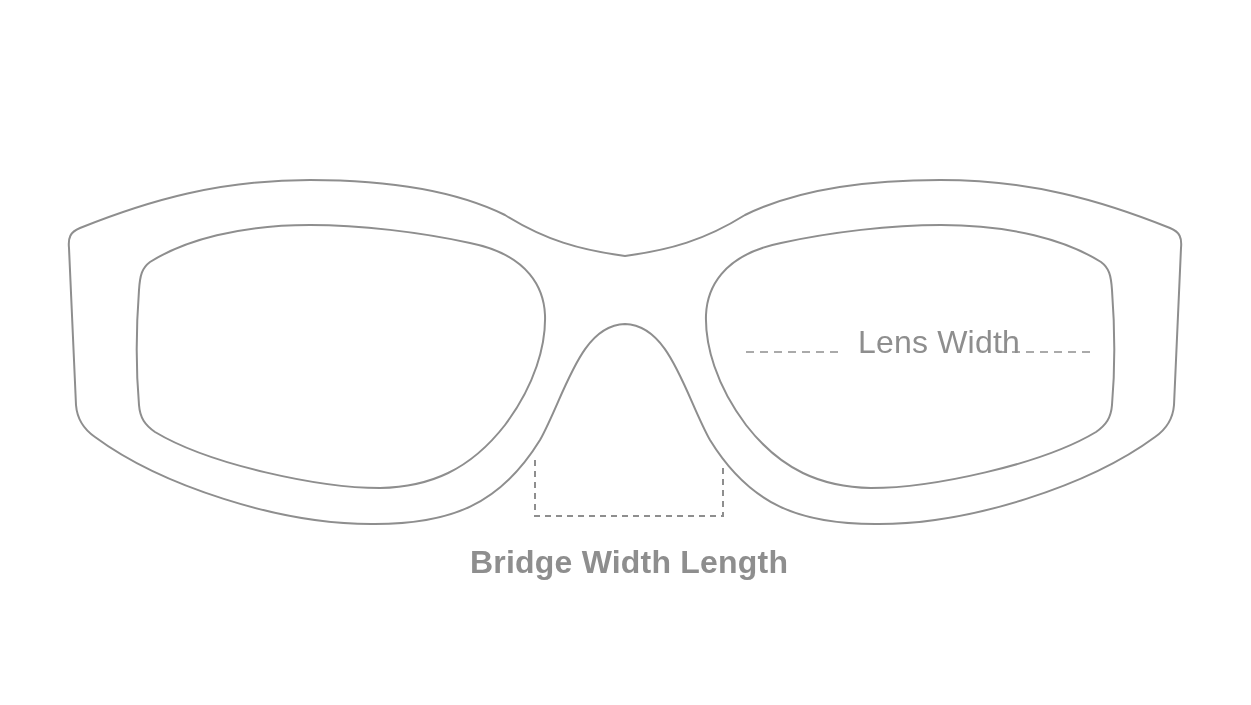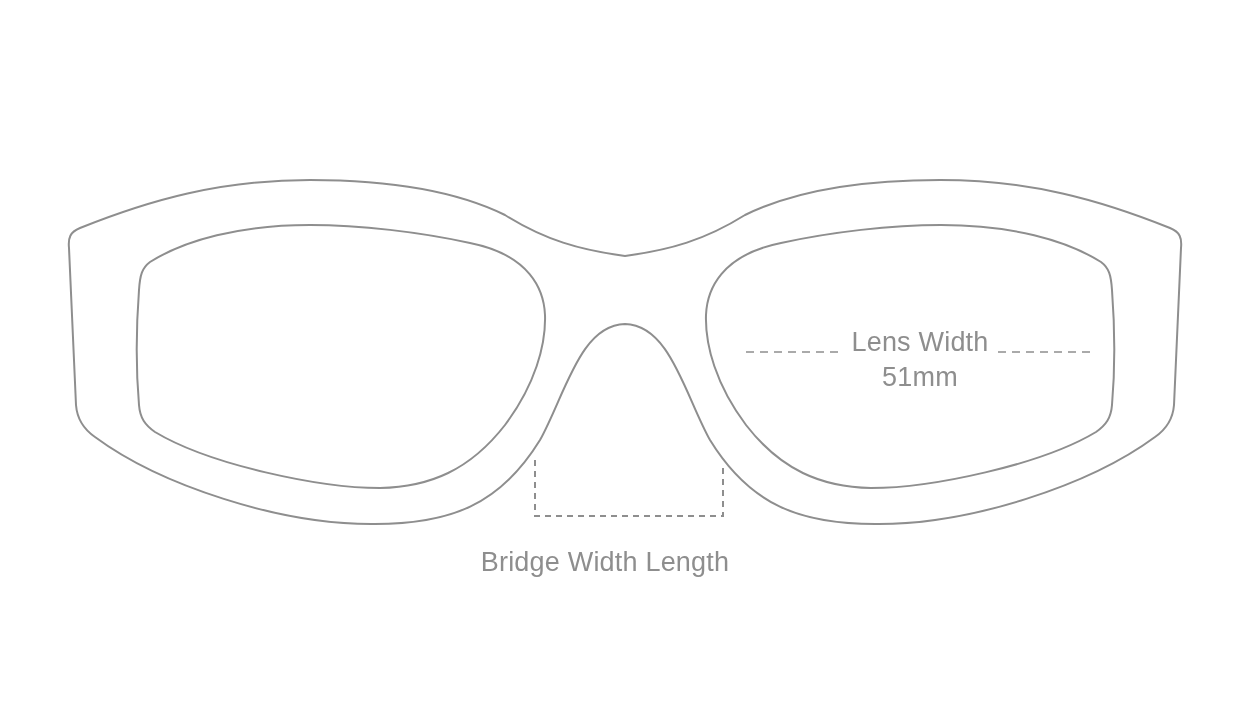--- a/index.html
+++ b/index.html
@@ -17,35 +17,36 @@
     .diagram {
       position: absolute;
       left: 0;
       top: 0;
       width: 1251px;
       height: 705px;
     }
     .label {
       position: absolute;
       color: #8e8e8e;
-      font-size: 27px;
+      font-size: 32px;
       font-weight: 500;
-      text-align: center;
+      text-align: right;
       line-height: 35px;
       letter-spacing: 0.2px;
     }
     .lens-label {
       left: 820px;
       top: 325px;
       width: 200px;
     }
     .bridge-label {
-      left: 446px;
+      left: 470px;
       top: 545px;
       width: 318px;
+      font-weight: bold;
     }
     .label div { white-space: nowrap; }
   </style>
 </head>
 <body>
 
 <svg class="diagram" viewBox="0 0 1251 705" xmlns="http://www.w3.org/2000/svg">
   <g fill="none" stroke="#8e8e8e" stroke-width="2" stroke-linecap="round" stroke-linejoin="round">
 
     <path d="M 625 256
@@ -94,18 +95,17 @@
   <g stroke="#8e8e8e" stroke-width="1.3" stroke-dasharray="8,6" fill="none">
     <line x1="746" y1="352" x2="840" y2="352"></line>
     <line x1="998" y1="352" x2="1090" y2="352"></line>
   </g>
 
   <path d="M 535 460 L 535 516 L 723 516 L 723 466" fill="none" stroke="#8e8e8e" stroke-width="2" stroke-dasharray="6,5"></path>
 </svg>
 
 <div class="label lens-label">
   <div>Lens Width</div>
-  <div>51mm</div>
 </div>
 
 <div class="label bridge-label">
   <div>Bridge Width Length</div>
 </div>
 
 </body></html>

